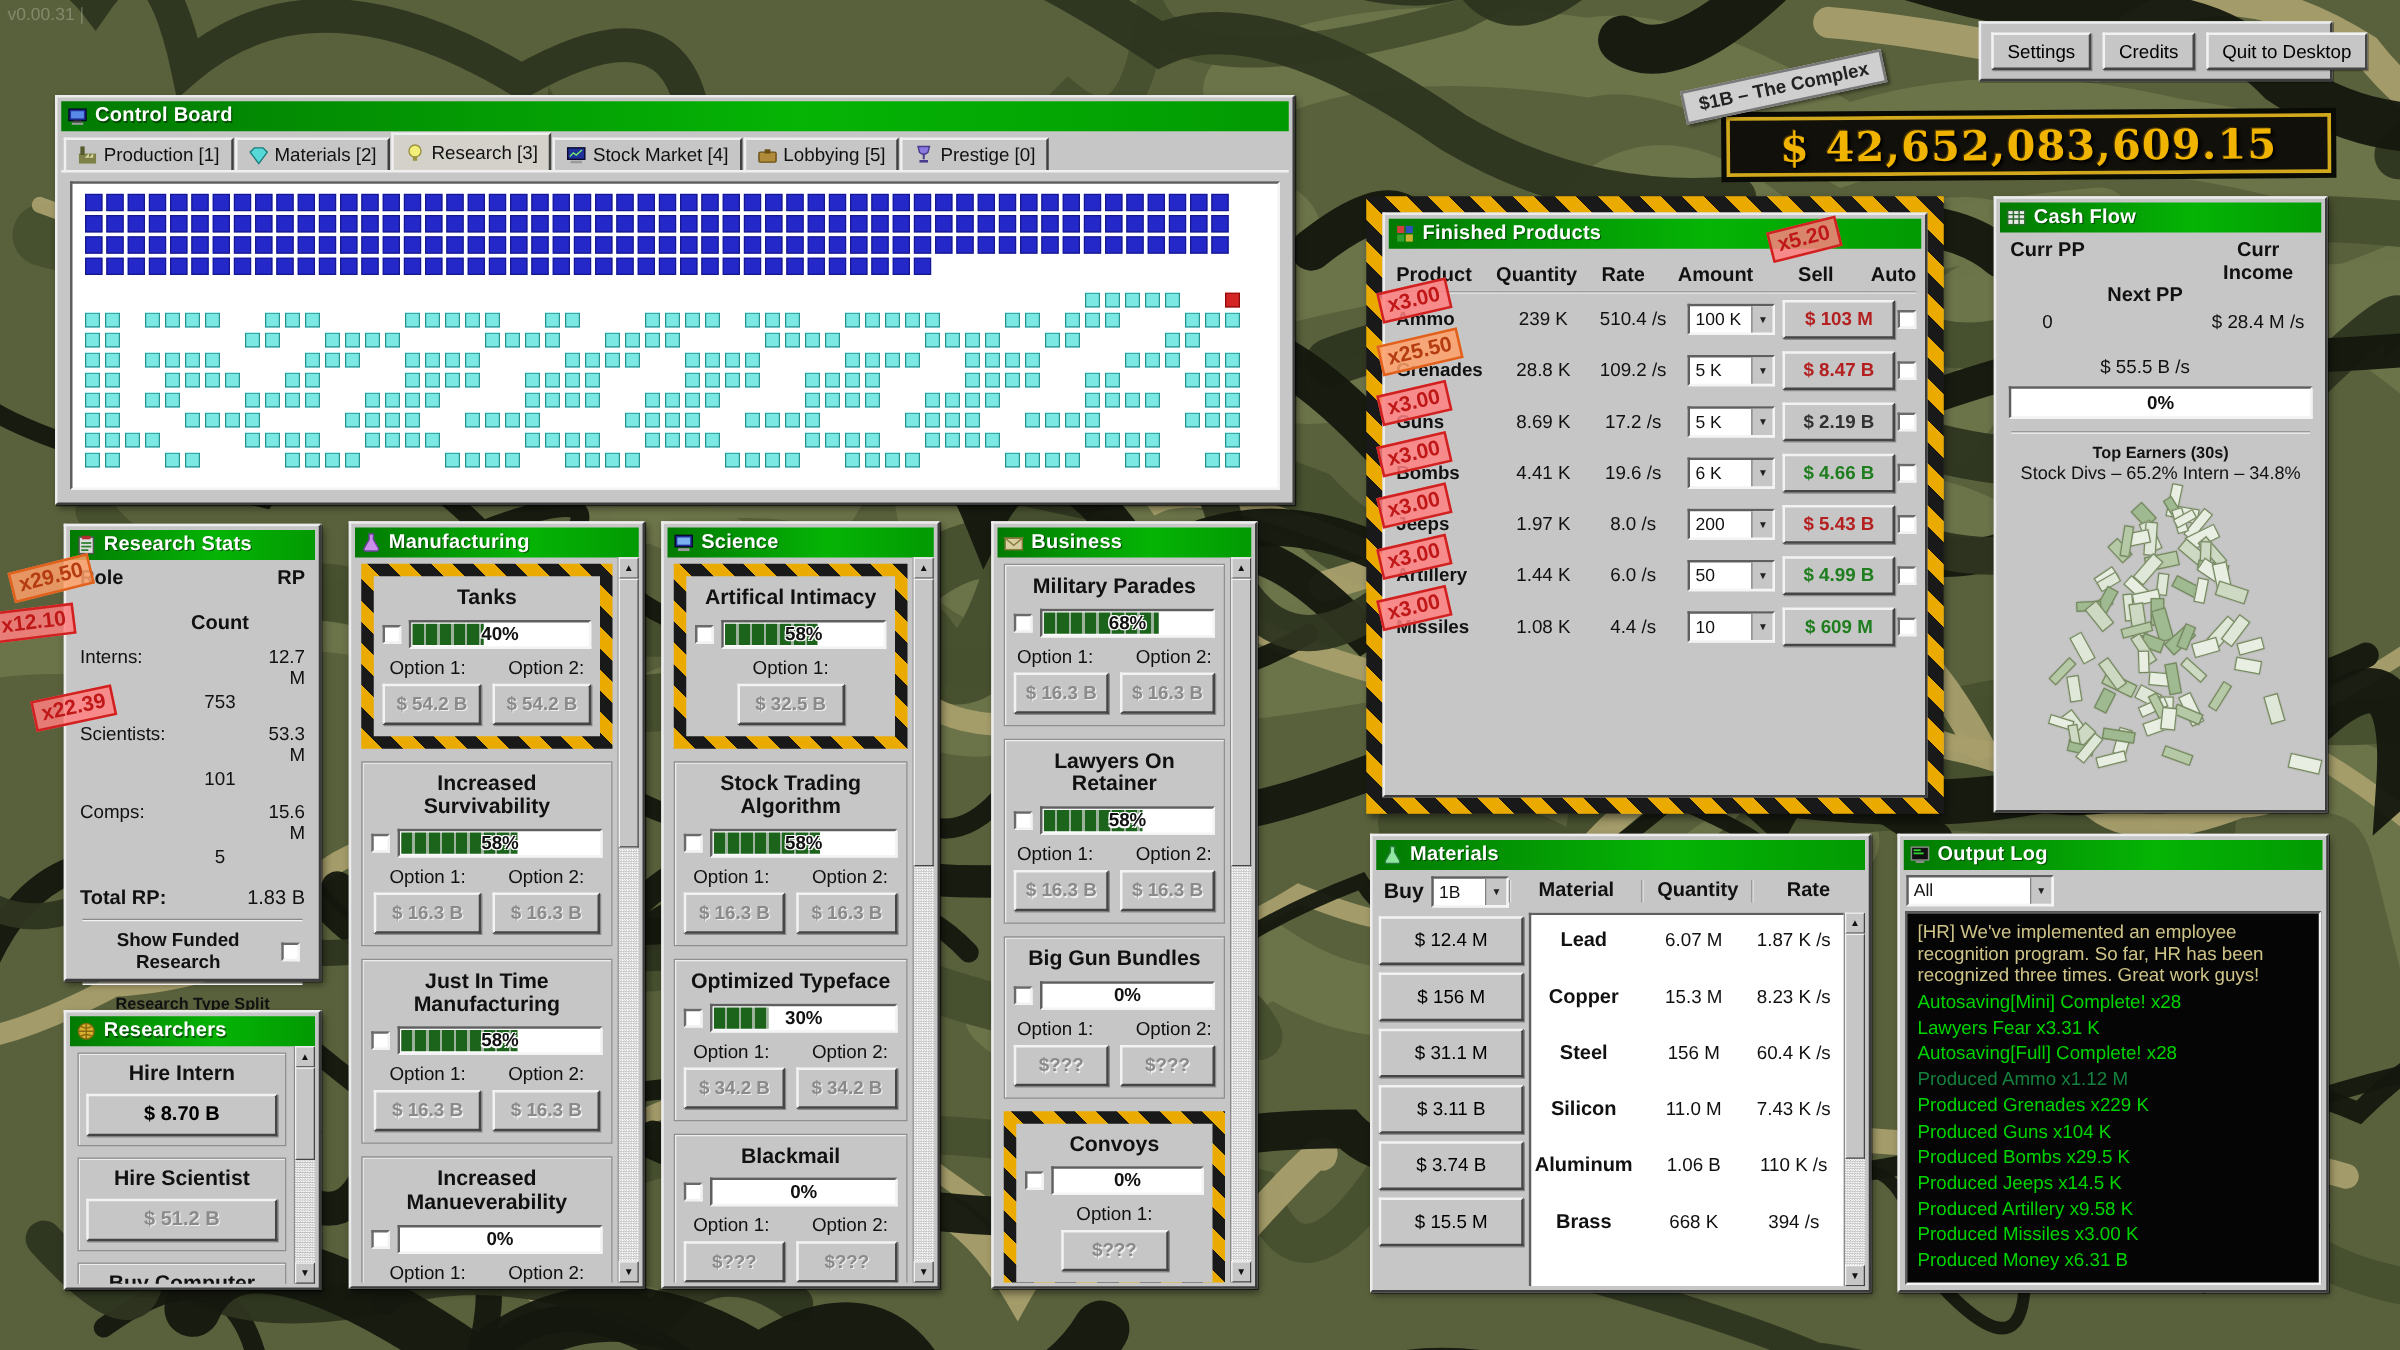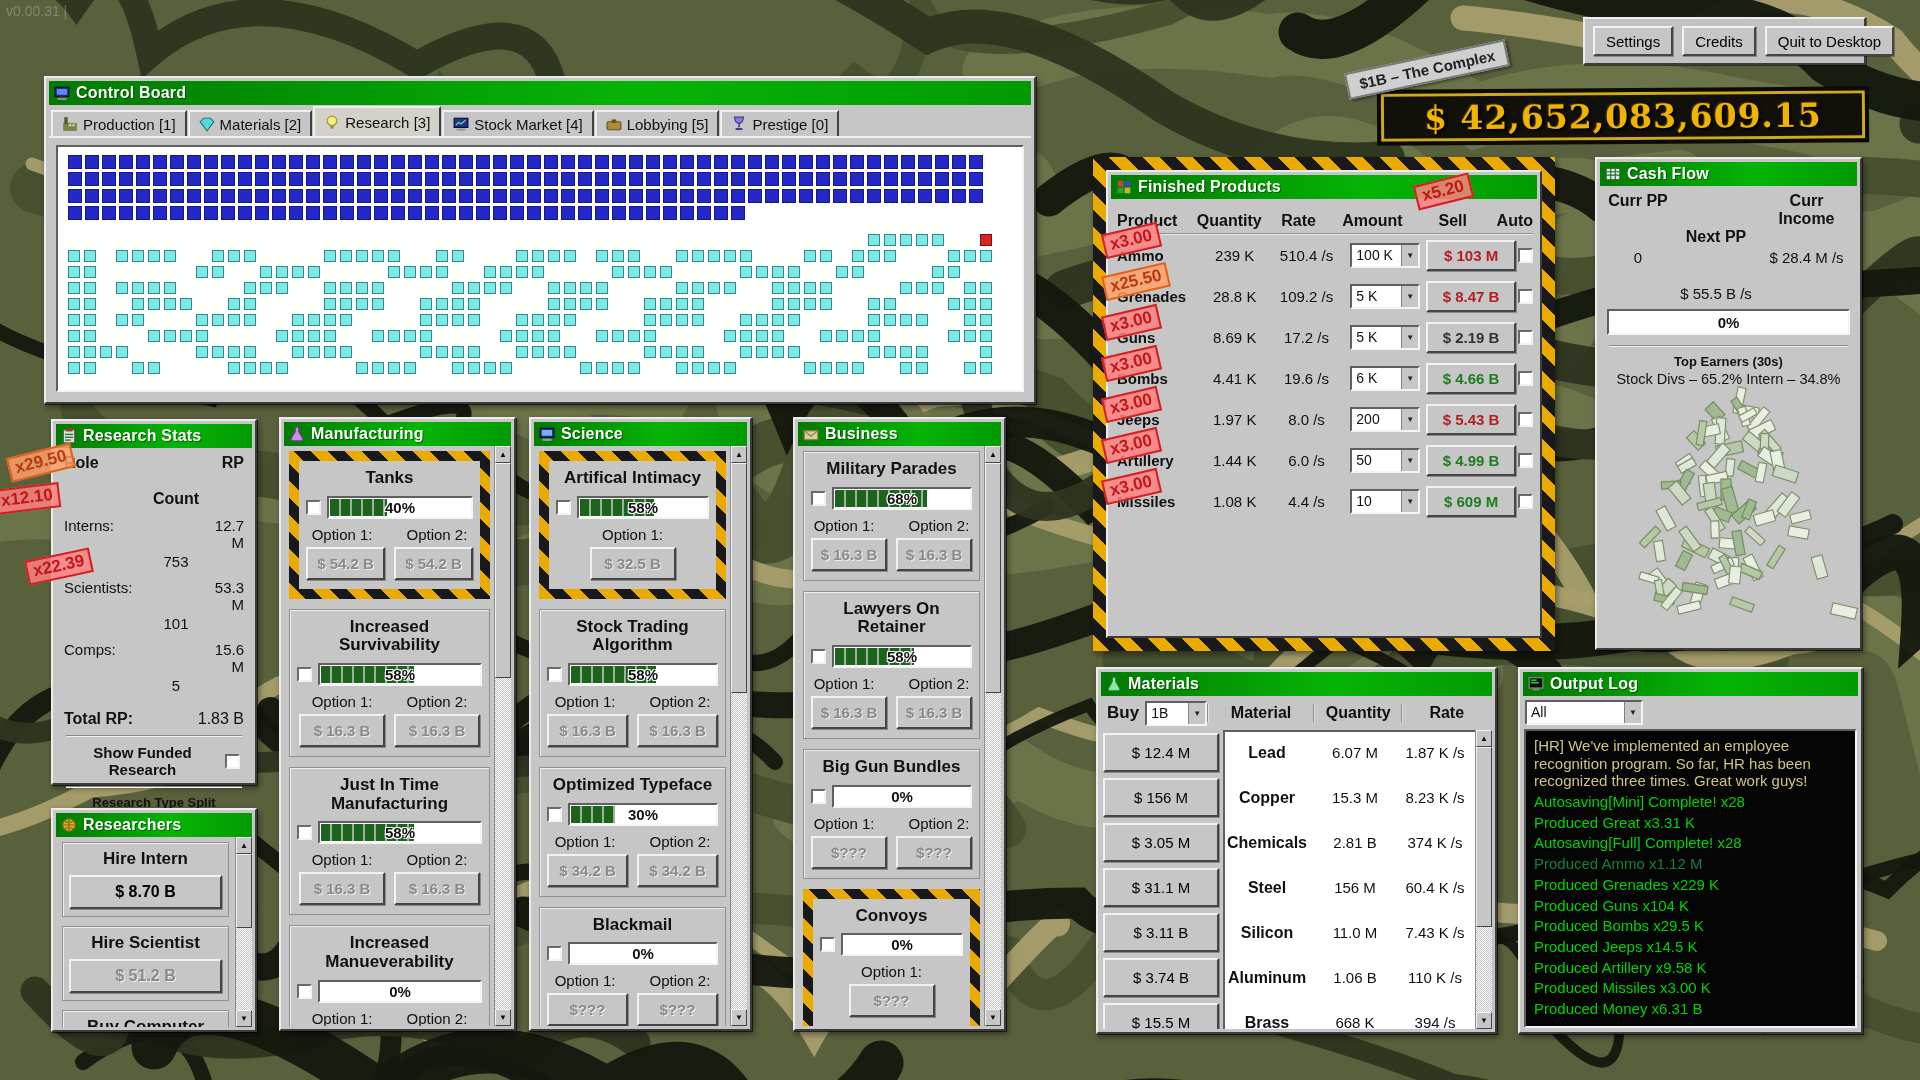--- a/index.html
+++ b/index.html
@@ -1833,26 +1833,20 @@
    <span class="mcell mqty">6.07 M</span>
    <span class="mcell mrate">1.87 K /s</span>
   </div>
             <div class="mrow">
    <button class="btn mpricebtn">$ 156 M</button>
    <span class="mcell mname">Copper</span>
    <span class="mcell mqty">15.3 M</span>
    <span class="mcell mrate">8.23 K /s</span>
   </div>
             <div class="mrow">
-   <button class="btn mpricebtn">$ 3.05 M</button>
-   <span class="mcell mname">Chemicals</span>
-   <span class="mcell mqty">2.81 B</span>
-   <span class="mcell mrate">374 K /s</span>
-  </div>
-            <div class="mrow">
    <button class="btn mpricebtn">$ 31.1 M</button>
    <span class="mcell mname">Steel</span>
    <span class="mcell mqty">156 M</span>
    <span class="mcell mrate">60.4 K /s</span>
   </div>
             <div class="mrow">
    <button class="btn mpricebtn">$ 3.11 B</button>
    <span class="mcell mname">Silicon</span>
    <span class="mcell mqty">11.0 M</span>
    <span class="mcell mrate">7.43 K /s</span>
@@ -1895,21 +1889,21 @@
     <div class="obody">
       <div class="octl">
         <span class="dd odd">
           <span class="ddv">All</span>
           <span class="ddb">▼</span>
         </span>
       </div>
       <div class="console" id="logbox">
           <div class="logline" style="color:#cfc488">[HR] We've implemented an employee recognition program. So far, HR has been recognized three times. Great work guys!</div>
           <div class="logline" style="color:#00d400">Autosaving[Mini] Complete! x28</div>
-          <div class="logline" style="color:#00d400">Produced  Great x3.31 K</div>
+          <div class="logline" style="color:#00d400">Lawyers  Fear x3.31 K</div>
           <div class="logline" style="color:#00d400">Autosaving[Full] Complete! x28</div>
           <div class="logline" style="color:#15803d">Produced  Ammo x1.12 M</div>
           <div class="logline" style="color:#00d400">Produced  Grenades x229 K</div>
           <div class="logline" style="color:#00d400">Produced  Guns x104 K</div>
           <div class="logline" style="color:#00d400">Produced  Bombs x29.5 K</div>
           <div class="logline" style="color:#00d400">Produced  Jeeps x14.5 K</div>
           <div class="logline" style="color:#00d400">Produced  Artillery x9.58 K</div>
           <div class="logline" style="color:#00d400">Produced  Missiles x3.00 K</div>
           <div class="logline" style="color:#00d400">Produced  Money x6.31 B</div>
         </div>

